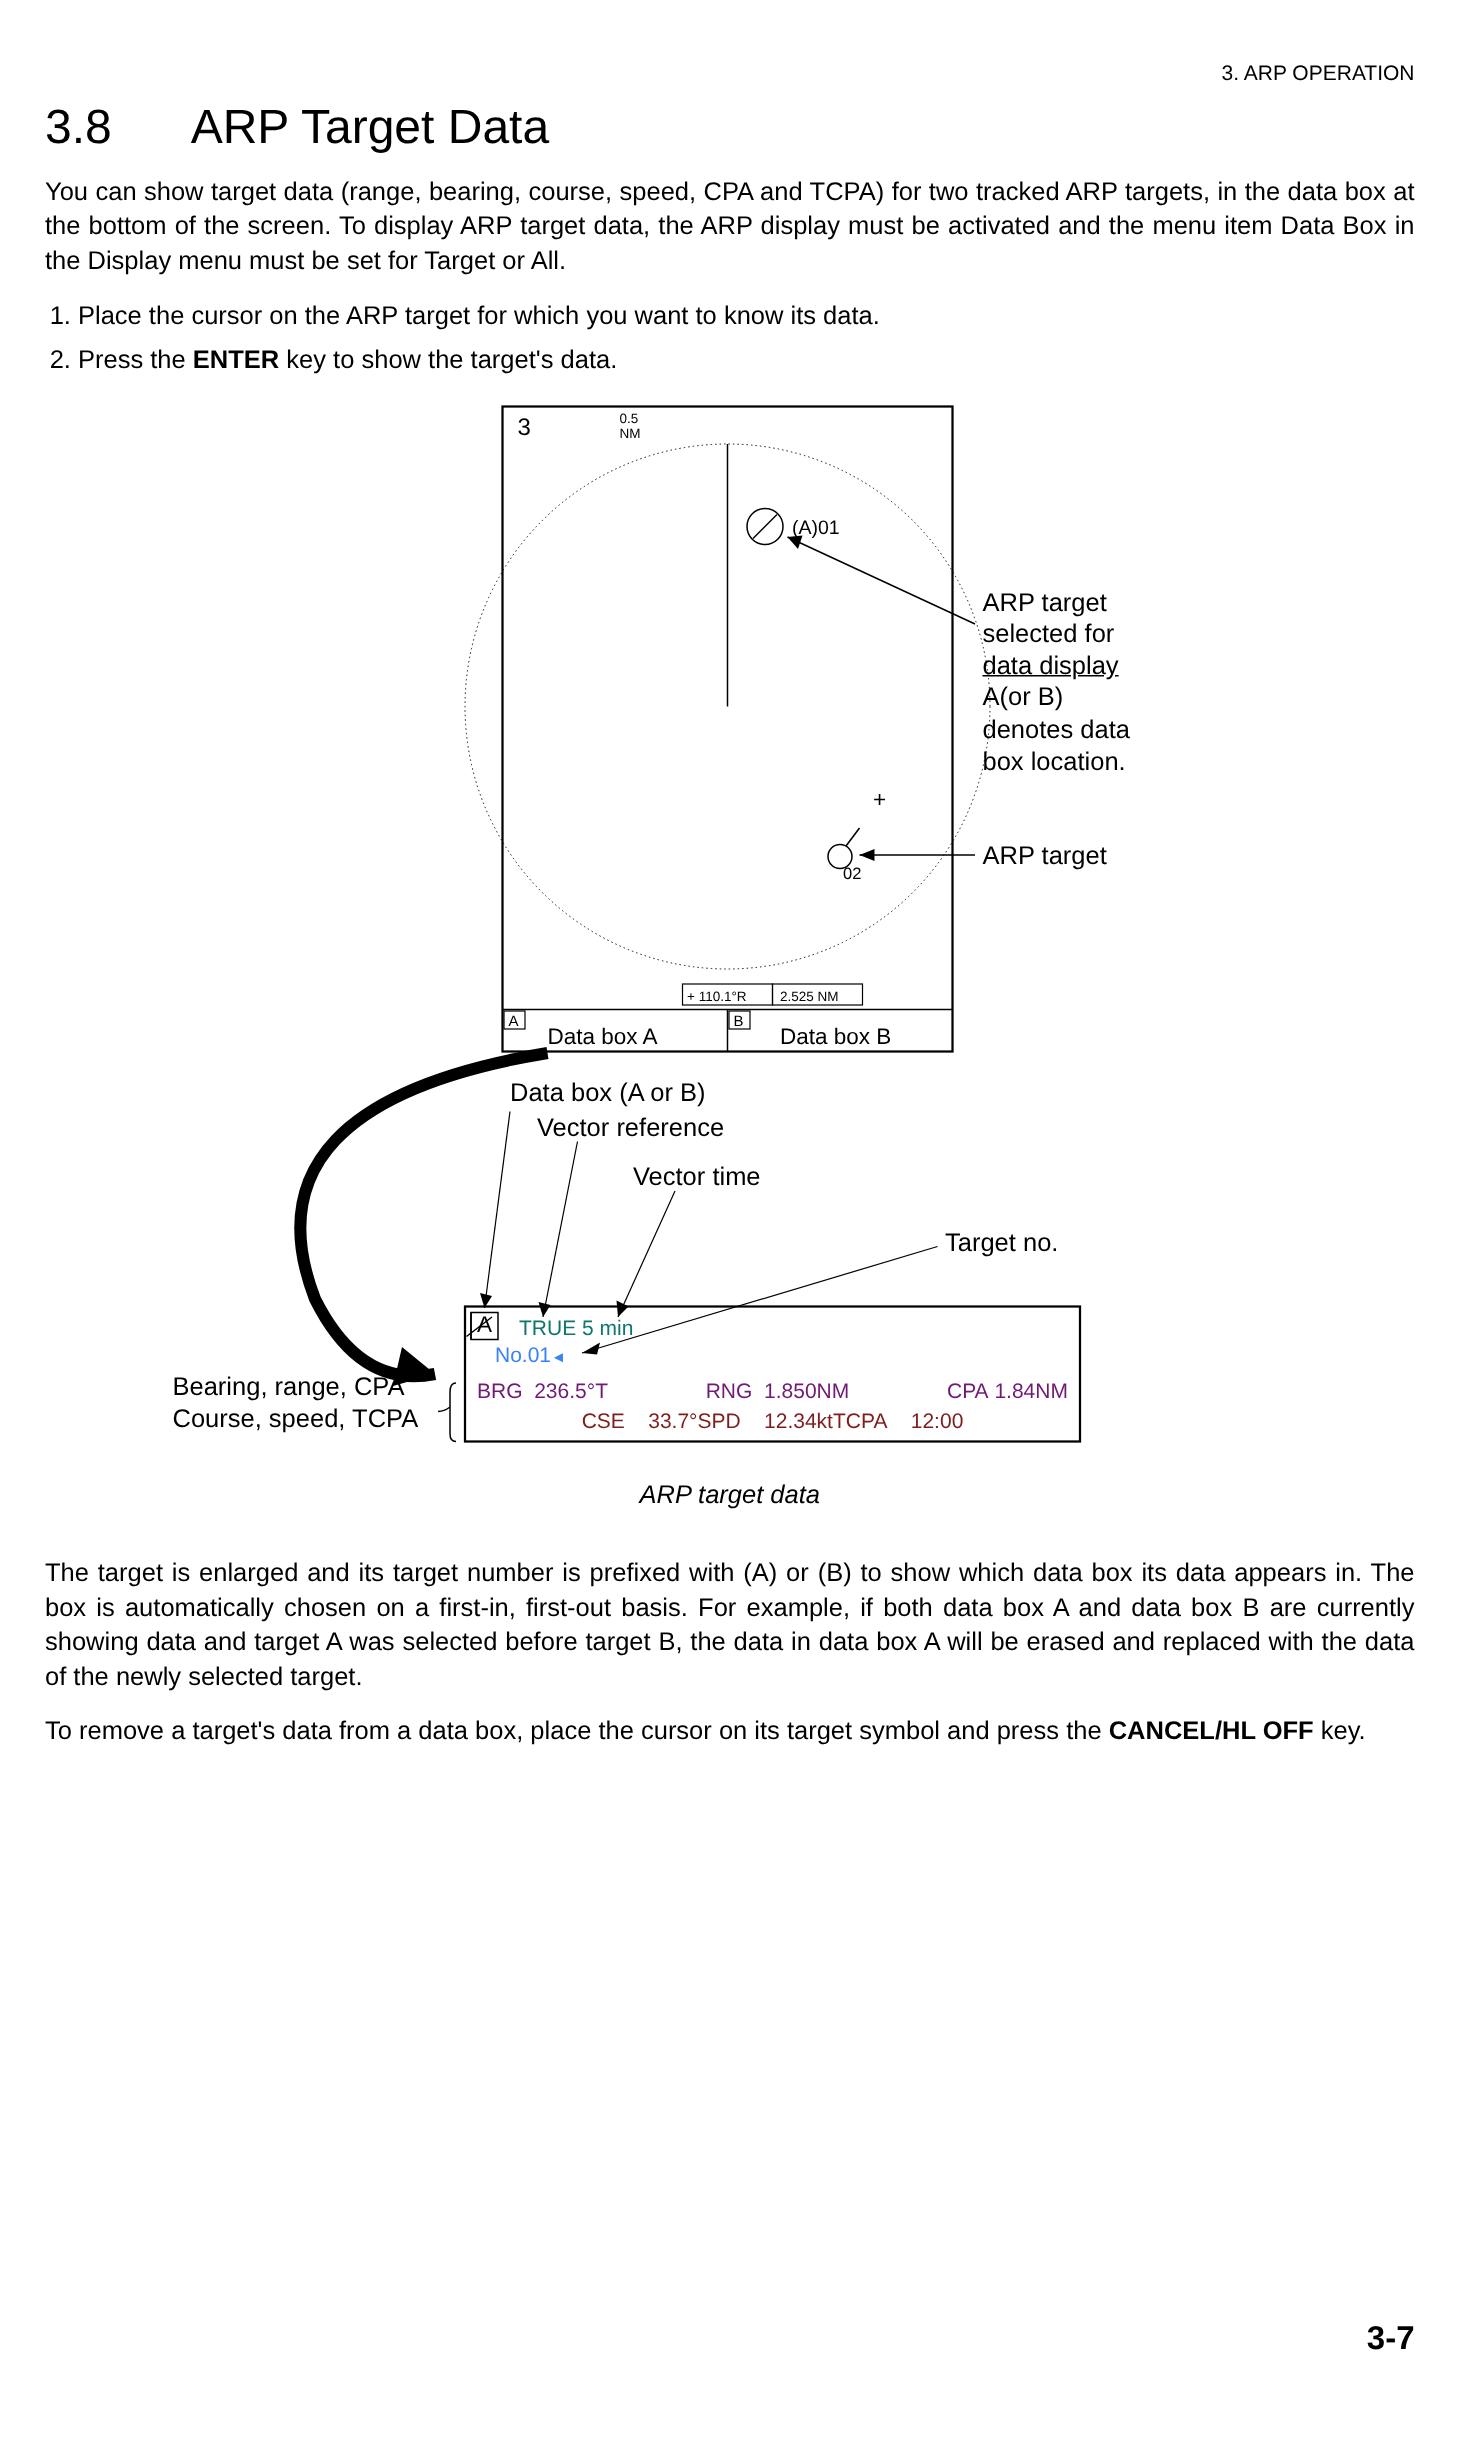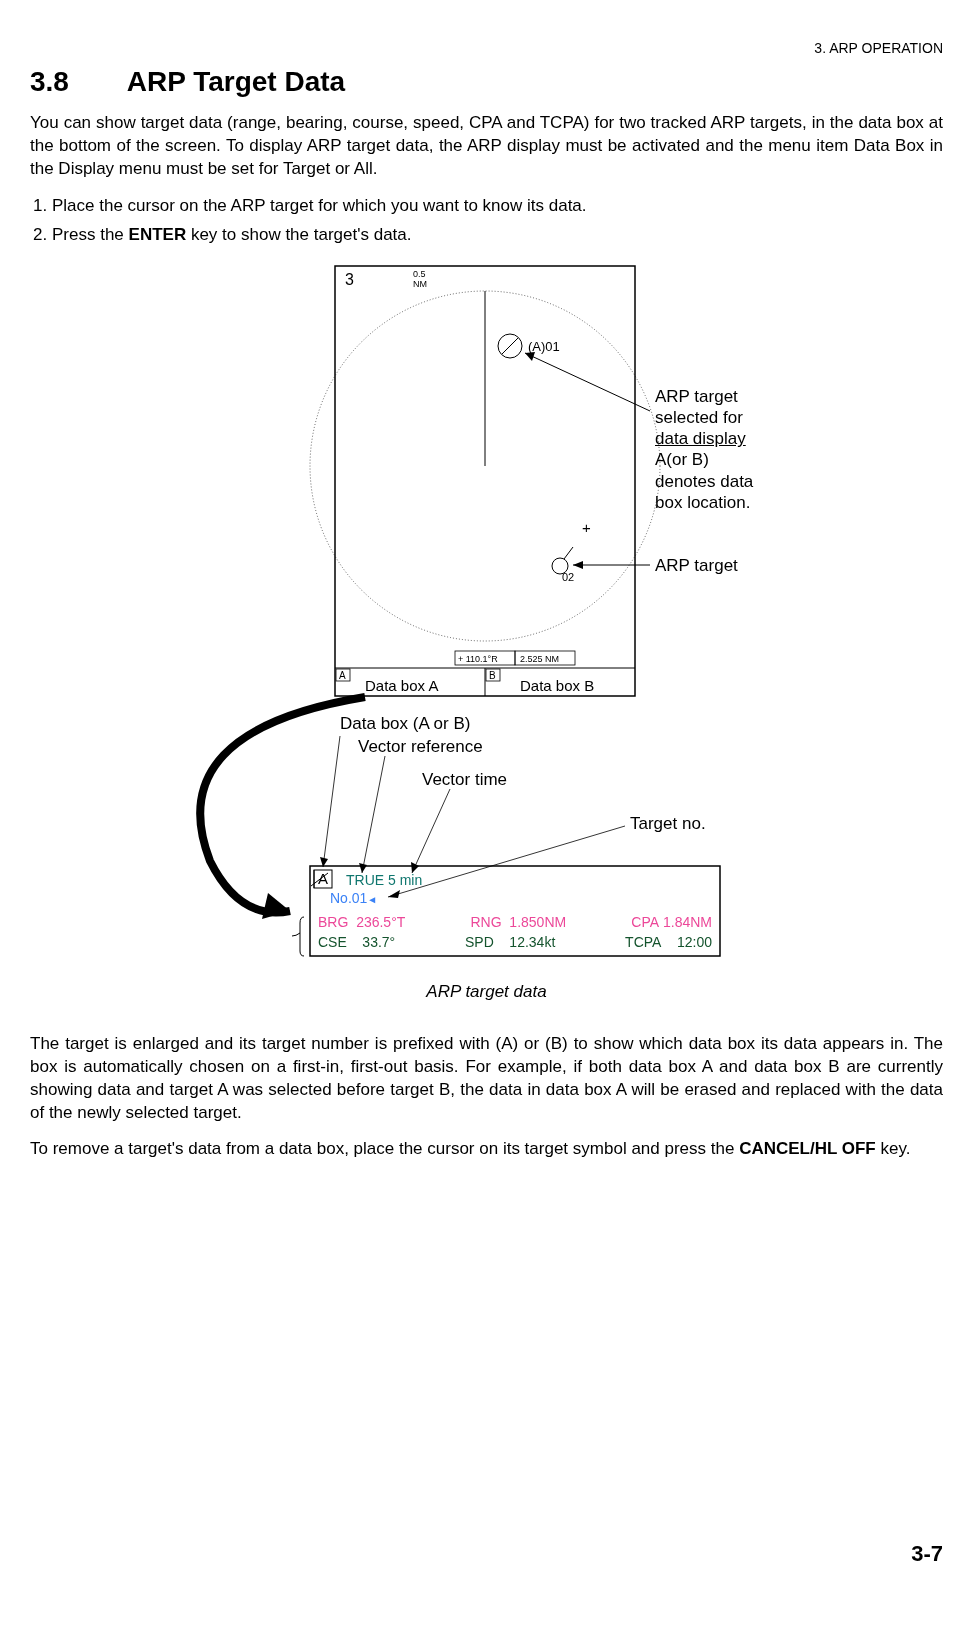--- a/index.html
+++ b/index.html
@@ -10,22 +10,22 @@
     color: #000;
     background: #fff;
     width: 973px;
   }
   .header-right {
     text-align: right;
     font-size: 14px;
     margin-bottom: 10px;
   }
   h1 {
-    font-size: 28px;
-    font-weight: bold;
+    font-size: 32px;
+    font-weight: normal;
     margin: 0 0 14px 0;
   }
   h1 .num { display:inline-block; width:90px; }
   .body-text {
     font-size: 17px;
     line-height: 1.35;
     margin-bottom: 14px;
     text-align: justify;
     margin-top: 12px;
   }
@@ -149,36 +149,40 @@
     <span class="udl">data display</span><br>
     <span>A(or B)</span><br>
     <span>denotes data</span><br>
     <span>box location.</span>
   </div>
   <div class="fig-annot" style="left:625px; top:294px;">ARP target</div>
   <div class="fig-annot" style="left:310px; top:452px;">Data box (A or B)</div>
   <div class="fig-annot" style="left:328px; top:475px;">Vector reference</div>
   <div class="fig-annot" style="left:392px; top:508px;">Vector time</div>
   <div class="fig-annot" style="left:600px; top:552px;">Target no.</div>
+  <div class="fig-annot" style="left:85px; top:648px; text-align:left;">
+    <span>Bearing, range, CPA</span><br>
+    <span>Course, speed, TCPA</span>
+  </div>
 
   <div class="db-box" style="left:280px; top:605px; width:410px; height:90px; border:none;">
     <div style="position:absolute; left:8px; top:4px; font-size:15px; font-weight:normal;">A</div>
     <div style="position:absolute; left:36px; top:6px; font-size:14px; color:#0f766e;">
       <span>TRUE</span>
       <span>5 min</span>
     </div>
     <div style="position:absolute; left:20px; top:24px; font-size:14px; color:#3b82f6;">
       <span>No.01</span><span style="font-size:10px;">◄</span>
     </div>
-    <div style="position:absolute; left:8px; top:48px; right:8px; font-size:14px; color:#ec4899; display:flex; justify-content:space-between;text-align:right;">
+    <div style="position:absolute; left:8px; top:48px; right:8px; font-size:14px; color:#701a75; display:flex; justify-content:space-between;text-align:right;">
       <span><span>BRG</span>&nbsp;&nbsp;<span>236.5°T</span></span>
       <span><span>RNG</span>&nbsp;&nbsp;<span>1.850NM</span></span>
       <span><span>CPA</span>&nbsp;<span>1.84NM</span></span>
     </div>
-    <div style="position:absolute; left:8px; top:68px; right:8px; font-size:14px; color:#14532d; display:flex; justify-content:space-between;">
+    <div style="position:absolute; left:8px; top:68px; right:8px; font-size:14px; color:#7f1d1d; display:flex; justify-content:center;">
       <span><span>CSE</span>&nbsp;&nbsp;&nbsp;&nbsp;<span>33.7°</span></span>
       <span><span>SPD</span>&nbsp;&nbsp;&nbsp;&nbsp;<span>12.34kt</span></span>
       <span><span>TCPA</span>&nbsp;&nbsp;&nbsp;&nbsp;<span>12:00</span></span>
     </div>
   </div>
 
   <div class="fig-annot" style="left:0; right:0; top:720px; text-align:center; font-style:italic;">ARP target data</div>
 </div>
 
 <div class="body-text">The target is enlarged and its target number is prefixed with (A) or (B) to show which data box its data appears in. The box is automatically chosen on a first-in, first-out basis. For example, if both data box A and data box B are currently showing data and target A was selected before target B, the data in data box A will be erased and replaced with the data of the newly selected target.</div>

